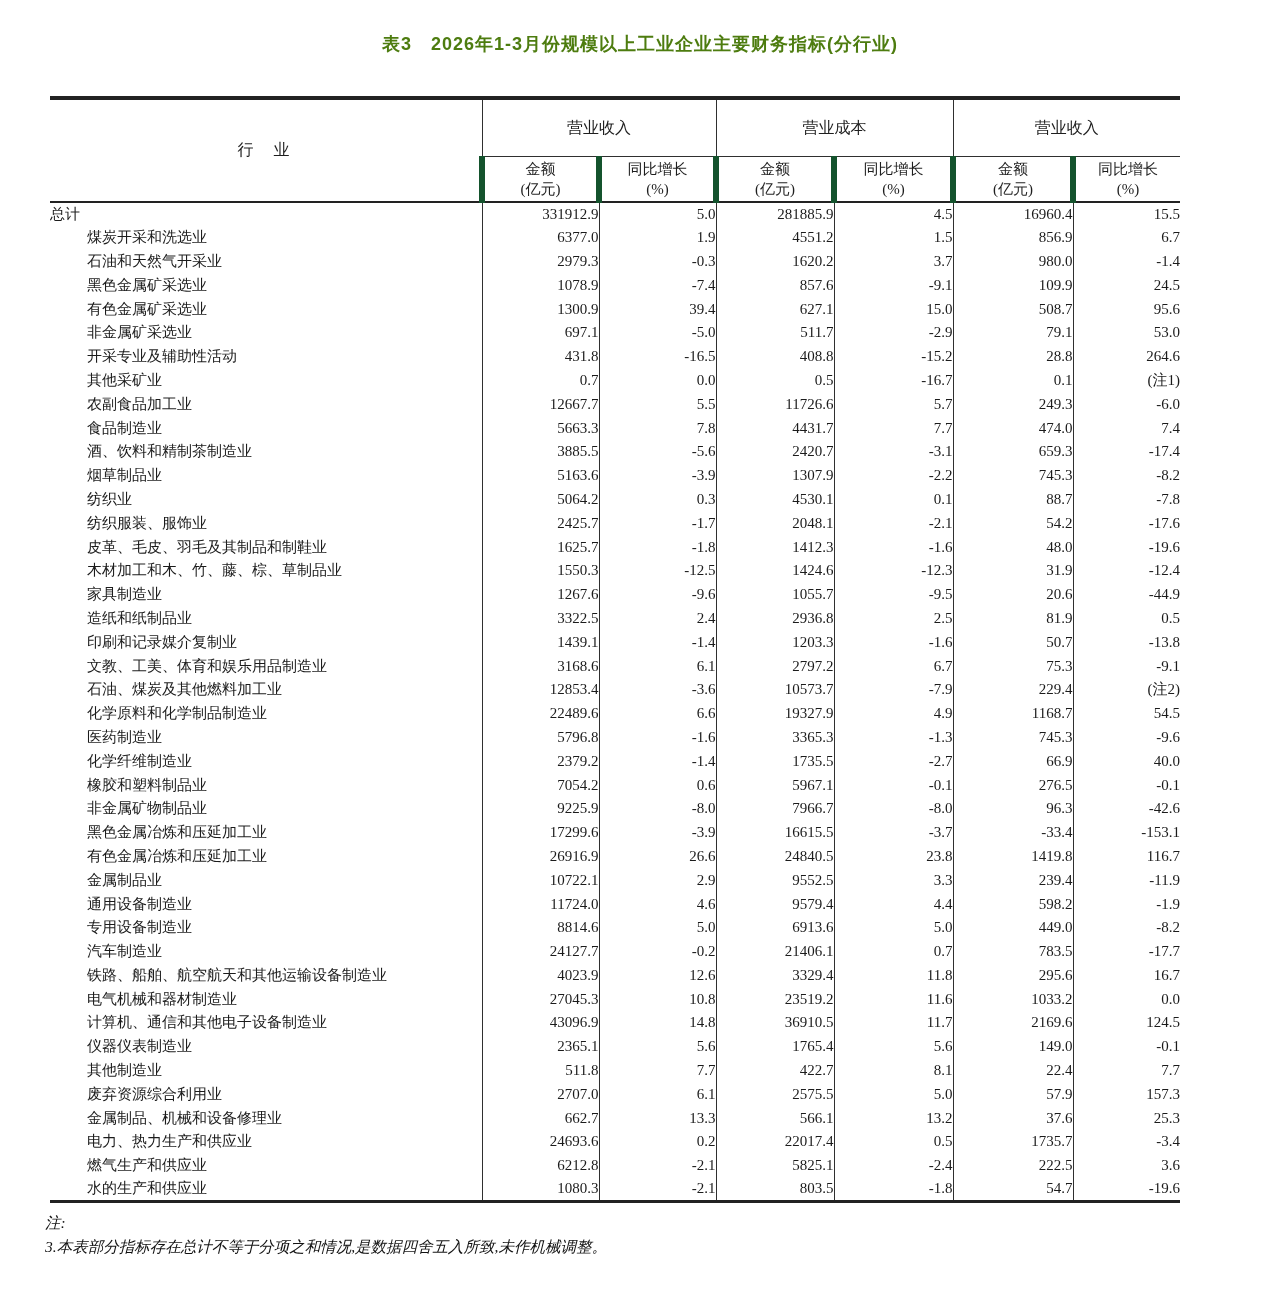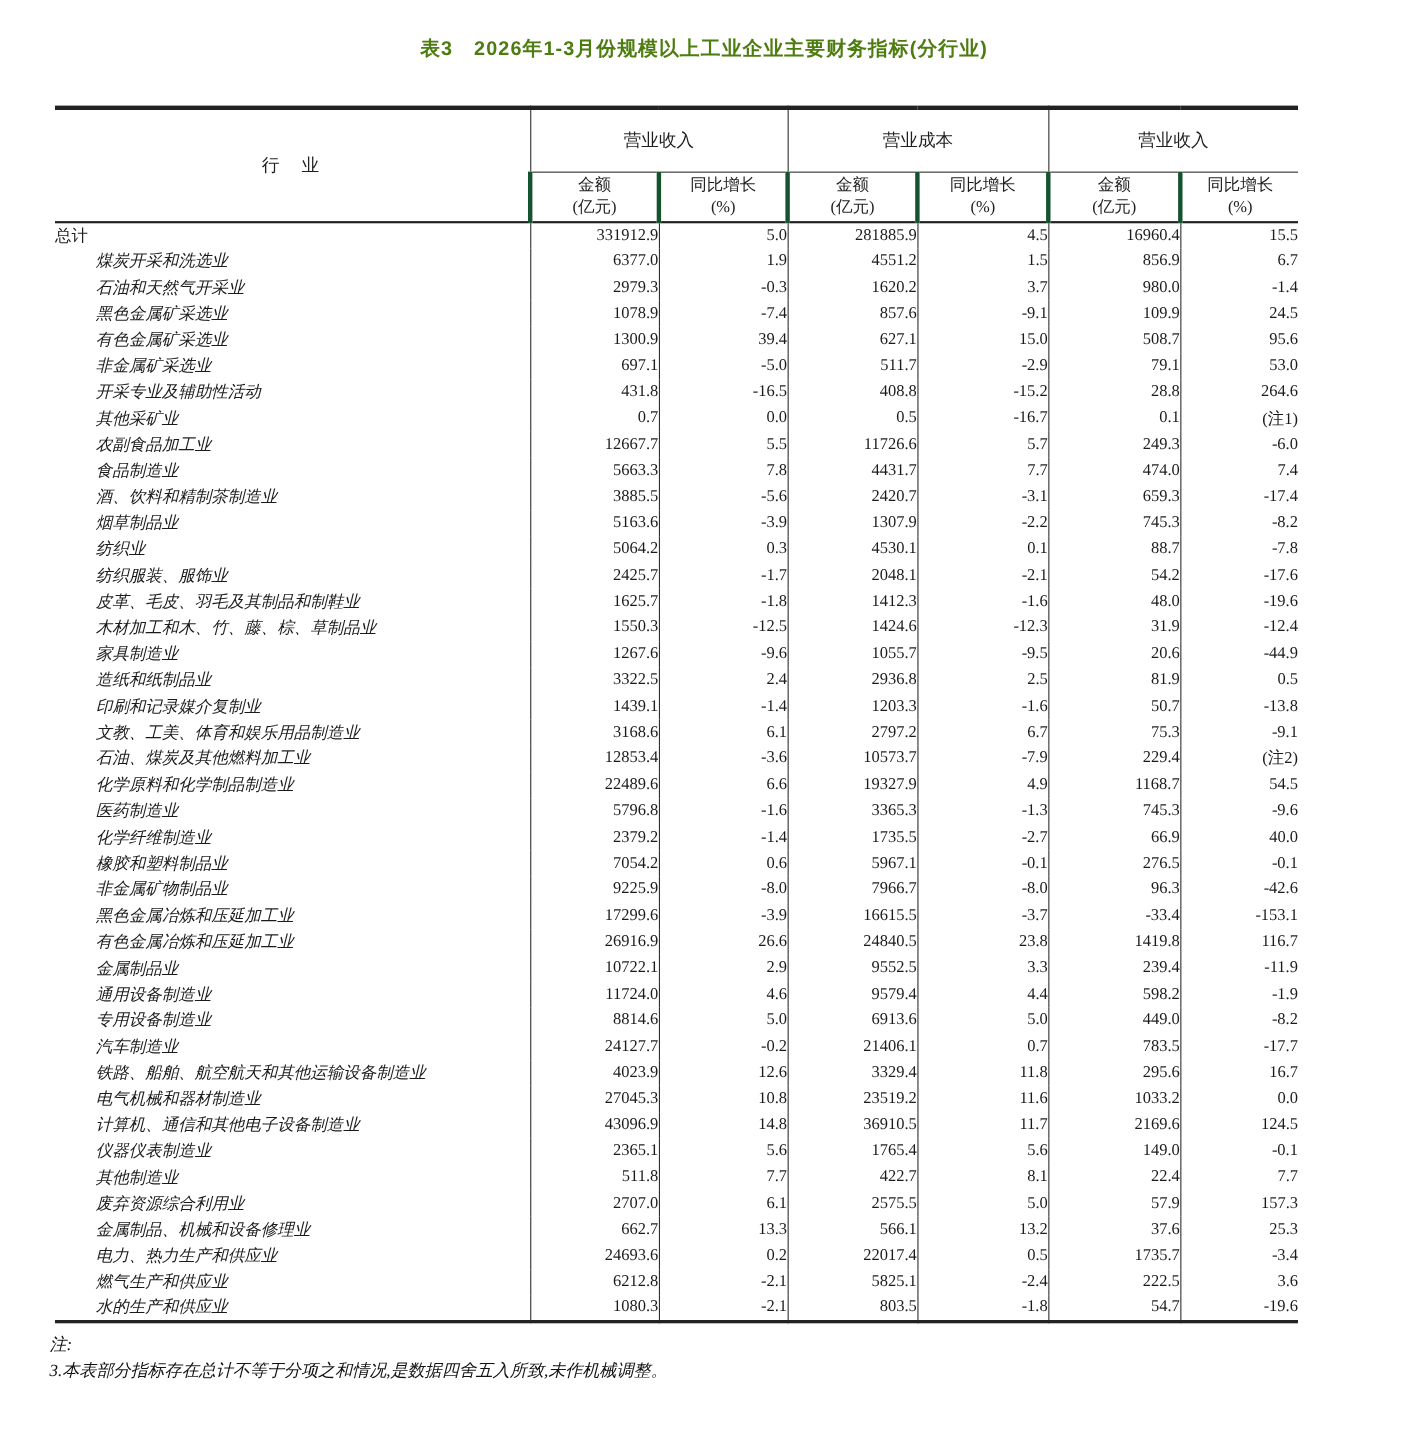--- a/index.html
+++ b/index.html
@@ -49,41 +49,41 @@
     font-size: 16px;
     letter-spacing: 2px;
   }
   th.group-head {
     border-left: 1px solid #2f2f2f;
     border-bottom: 1px solid #2f2f2f;
   }
   
   .sub-row th {
     height: 44px;
-    border-left: 4px solid #14532d;
+    border-left: 6px solid #14532d;
     border-bottom: 2px solid #222222;
     text-align: center;
     vertical-align: middle;
     font-size: 15px;
     line-height: 20px;
   }
   .sub-row th div { display: block; }
   
   .fin-table tbody tr { height: 23.8px; }
   .fin-table tbody td {
     padding: 0;
     font-size: 15px;
     white-space: nowrap;
     overflow: hidden;
     vertical-align: middle;
     color: #1b1b1b;
   }
   .fin-table tbody td + td { border-left: 1px solid #2f2f2f; }
   td.c-ind { padding-left: 9px; }
-  tr.indent td.c-ind { padding-left: 37px; font-style: italic; }
+  tr.indent td.c-ind { padding-left: 37px; }
   td.c-num { text-align: right; }
   td.n1 { padding-right: 30px; }
   td.n2 { padding-right: 20px; }
   td.n3 { padding-right: 14px; }
   td.n4 { padding-right: 27px; }
   td.n5 { padding-right: 32px; }
   td.n6 { padding-right: 46px; }
   
   .footnotes {
     margin: 8px 0 0 45px;

